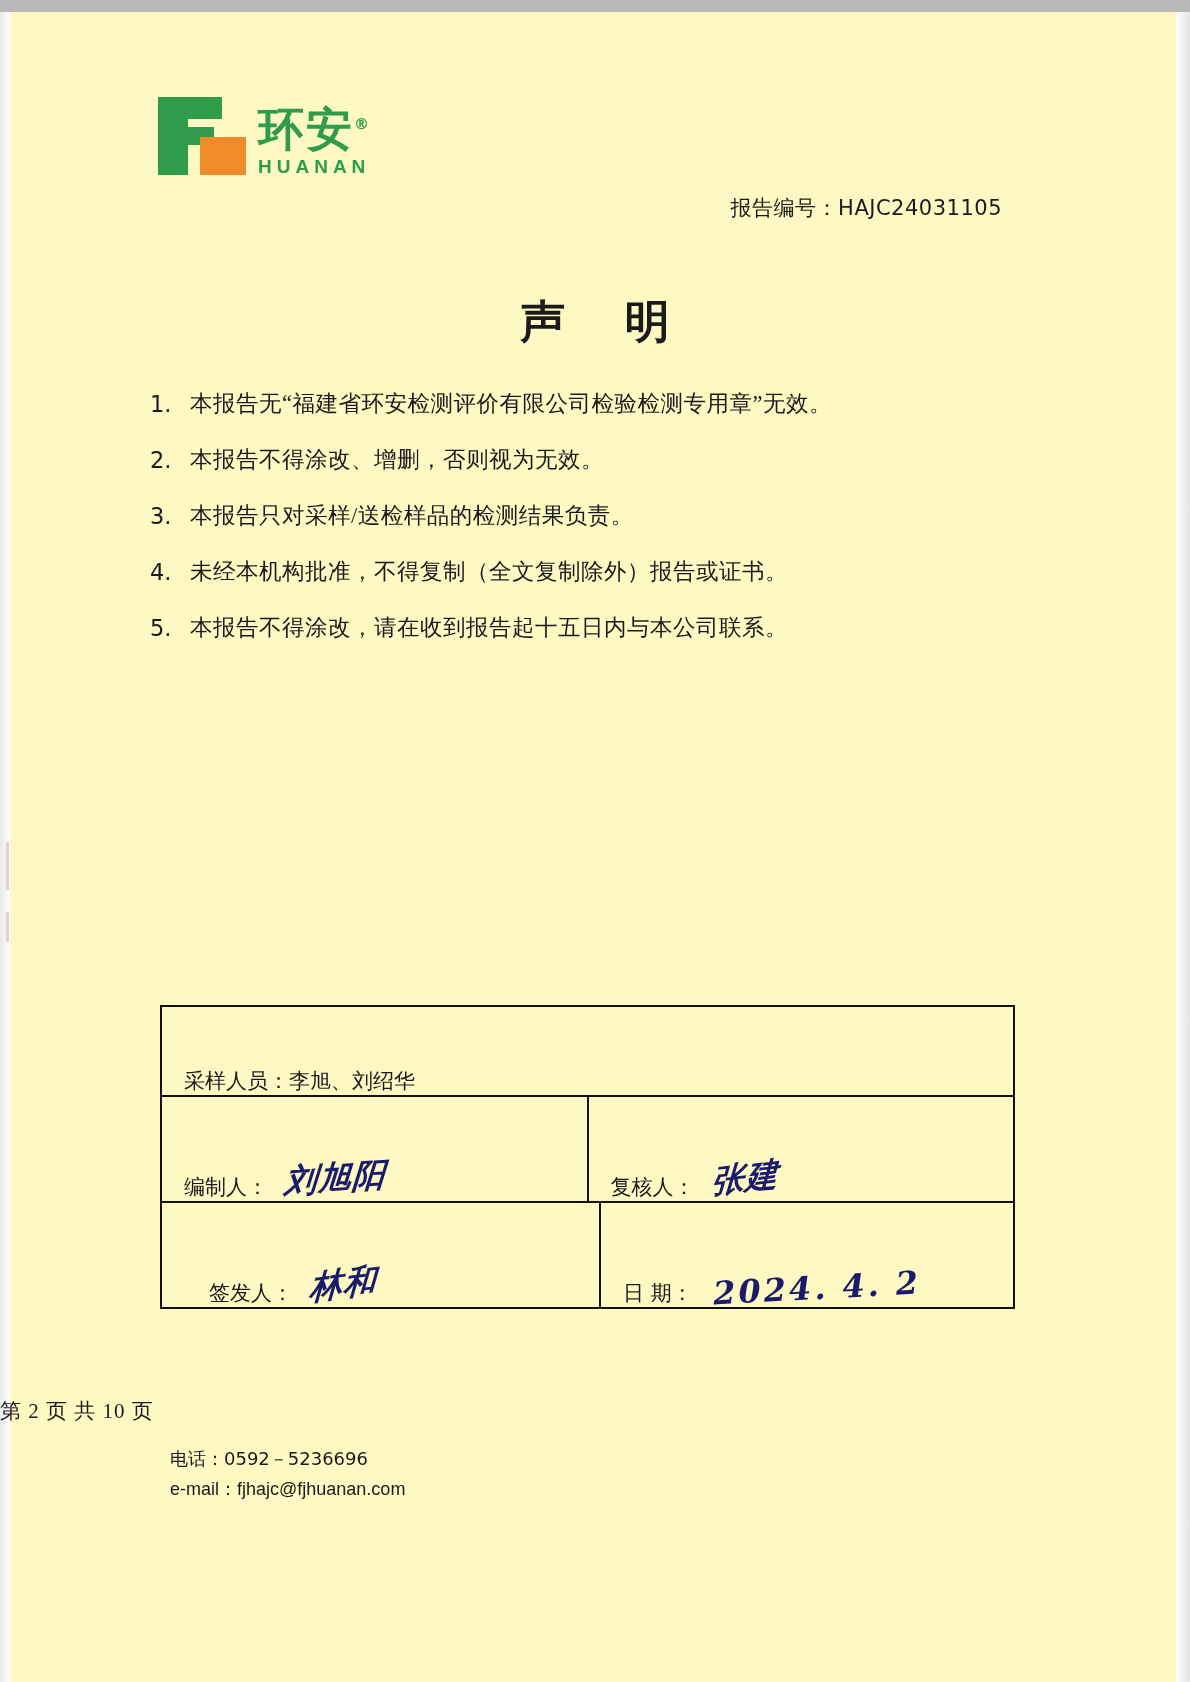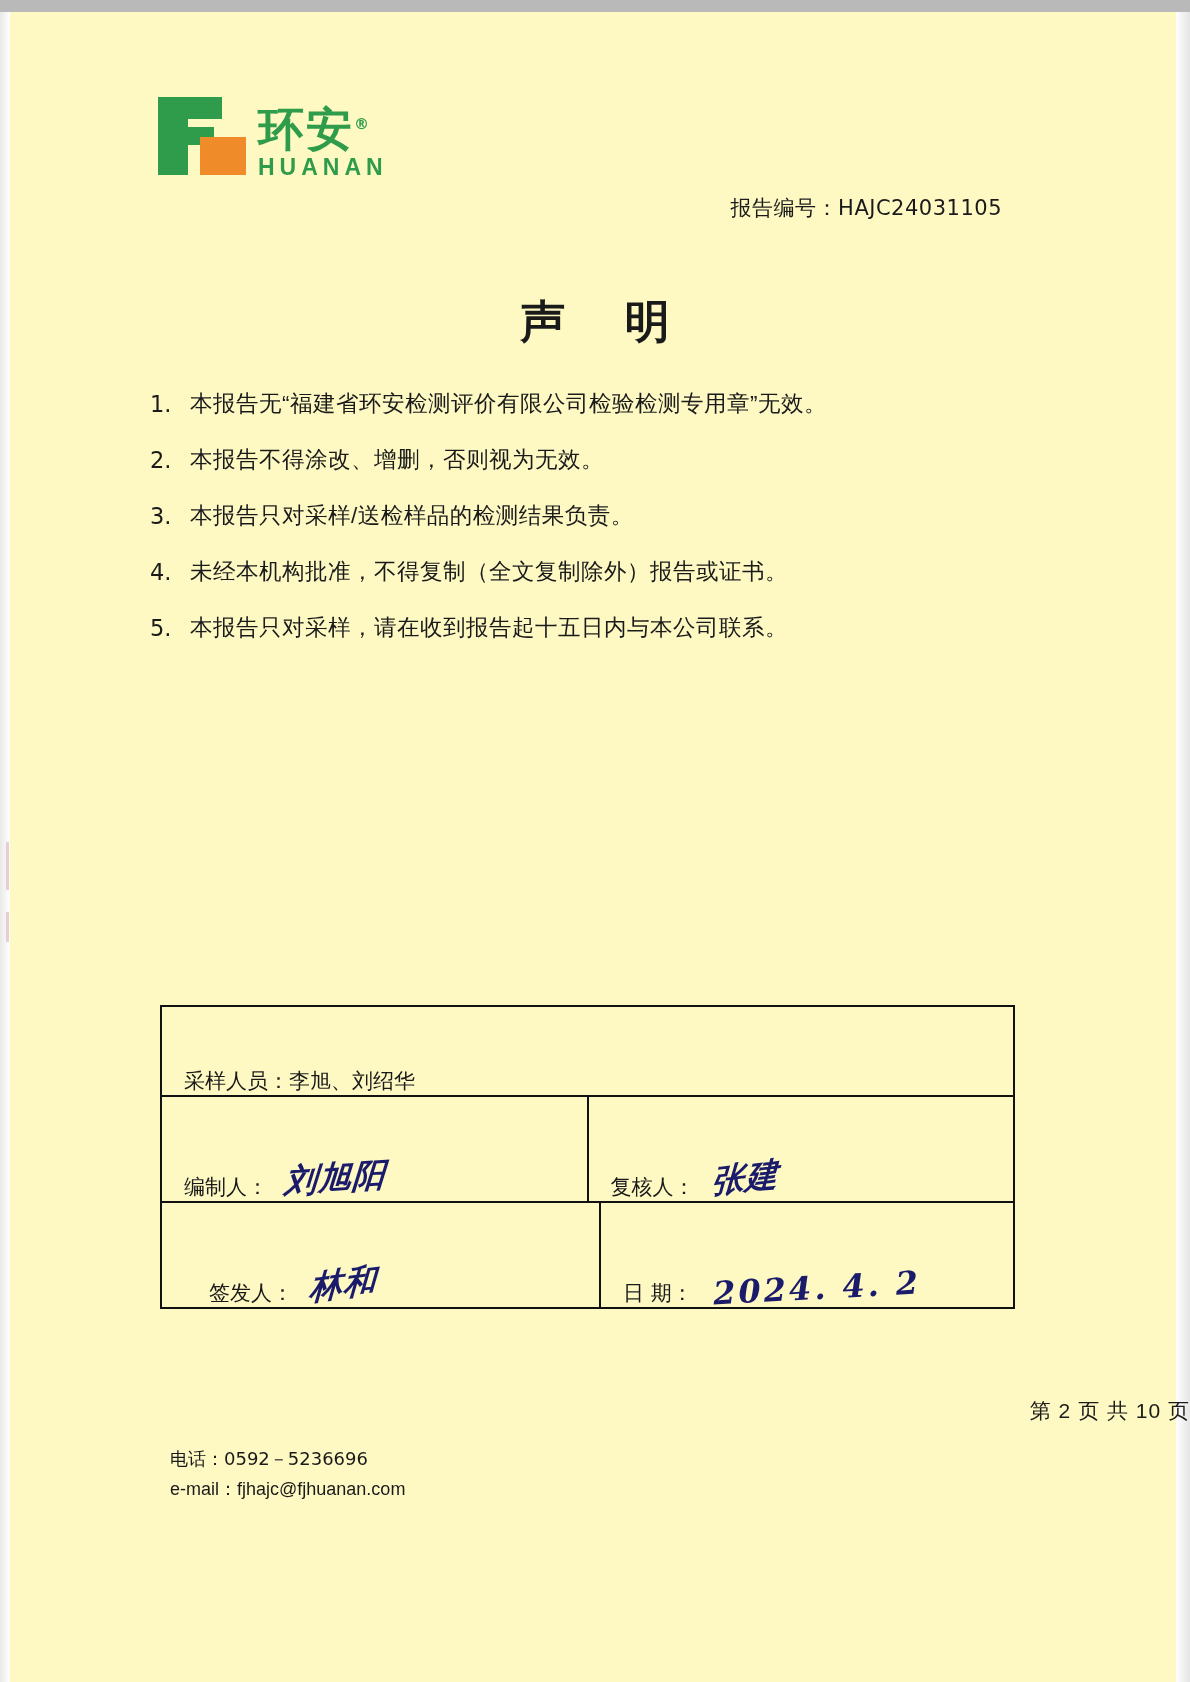--- a/index.html
+++ b/index.html
@@ -90,21 +90,21 @@
     position: relative;
   }
   .logo-reg {
     font-size: 15px;
     vertical-align: super;
     color: #2e9c4a;
     font-family: "DejaVu Sans", sans-serif;
   }
   .logo-en {
     font-family: "Liberation Sans", sans-serif;
-    font-size: 23px;
+    font-size: 19px;
     font-weight: bold;
     color: #2e9c4a;
     letter-spacing: 5px;
     line-height: 22px;
     margin-top: 2px;
   }
 
   
   .report-no {
     position: absolute;
@@ -145,21 +145,21 @@
     line-height: 34px;
   }
   .stmt-num {
     width: 40px;
     flex: 0 0 40px;
     font-family: "DejaVu Sans", "Liberation Serif", serif;
     text-align: left;
   }
   .stmt-text {
     flex: 1;
-    font-family: Liberation Sans, sans-serif;
+    font-family: Liberation Serif, serif;
     letter-spacing: 0.5px;
   }
 
   
   .sig-table {
     position: absolute;
     left: 160px;
     top: 993px;
     width: 855px;
     border: 2px solid #111;
@@ -208,23 +208,23 @@
     transform: rotate(-3deg);
     letter-spacing: 3px;
     margin-left: 20px;
   }
 
   
   .page-num {
     position: absolute;
     left: 0; right: 0;
     top: 1385px;
-    text-align: right;
+    text-align: left;
     font-size: 21px;
-    font-family: Liberation Sans, sans-serif;
+    font-family: Liberation Serif, serif;
     letter-spacing: 1px;
   }
   .footer {
     position: absolute;
     left: 150px;
     right: 150px;
     top: 1432px;
     display: flex;
     justify-content: space-between;
     font-size: 18px;
@@ -283,21 +283,21 @@
     <div class="stmt-row">
       <div class="stmt-num">3.</div>
       <div class="stmt-text">本报告只对采样/送检样品的检测结果负责。</div>
     </div>
     <div class="stmt-row">
       <div class="stmt-num">4.</div>
       <div class="stmt-text">未经本机构批准，不得复制（全文复制除外）报告或证书。</div>
     </div>
     <div class="stmt-row">
       <div class="stmt-num">5.</div>
-      <div class="stmt-text">本报告只对采样，请在收到报告起十五日内与本公司联系。</div>
+      <div class="stmt-text">本报告不得涂改，请在收到报告起十五日内与本公司联系。</div>
     </div>
   </div>
 
   <div class="sig-table">
 
     <div class="sig-row">
       <div class="sig-cell">
         <span class="sig-label">采样人员：</span>
         <span>李旭、刘绍华</span>
       </div>

